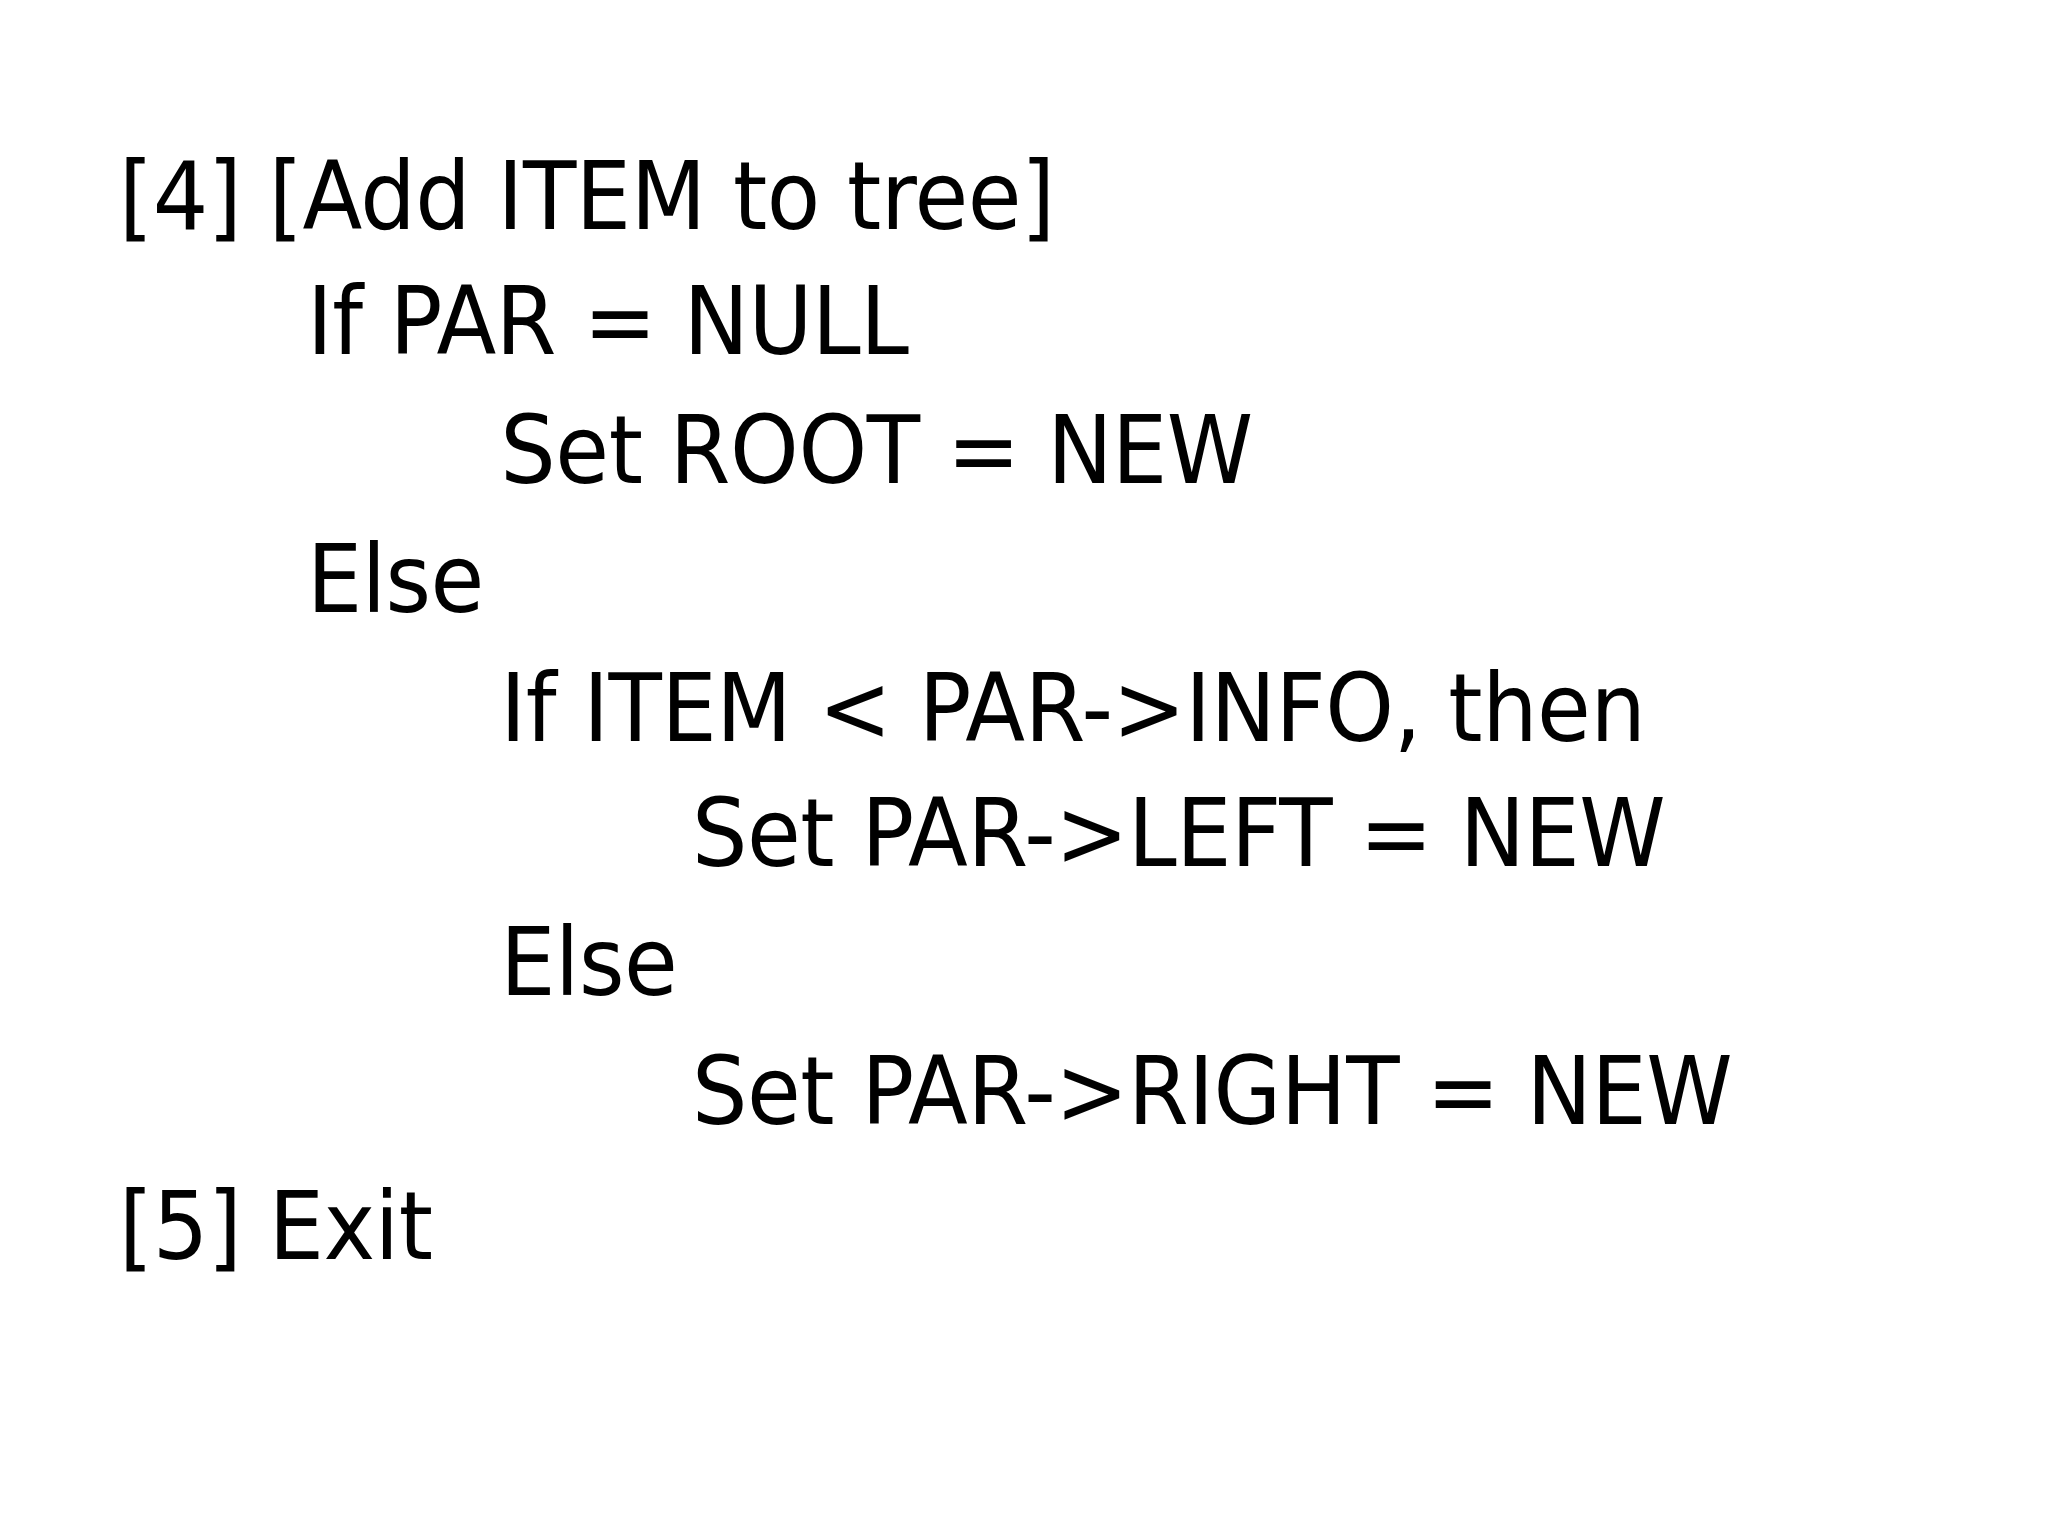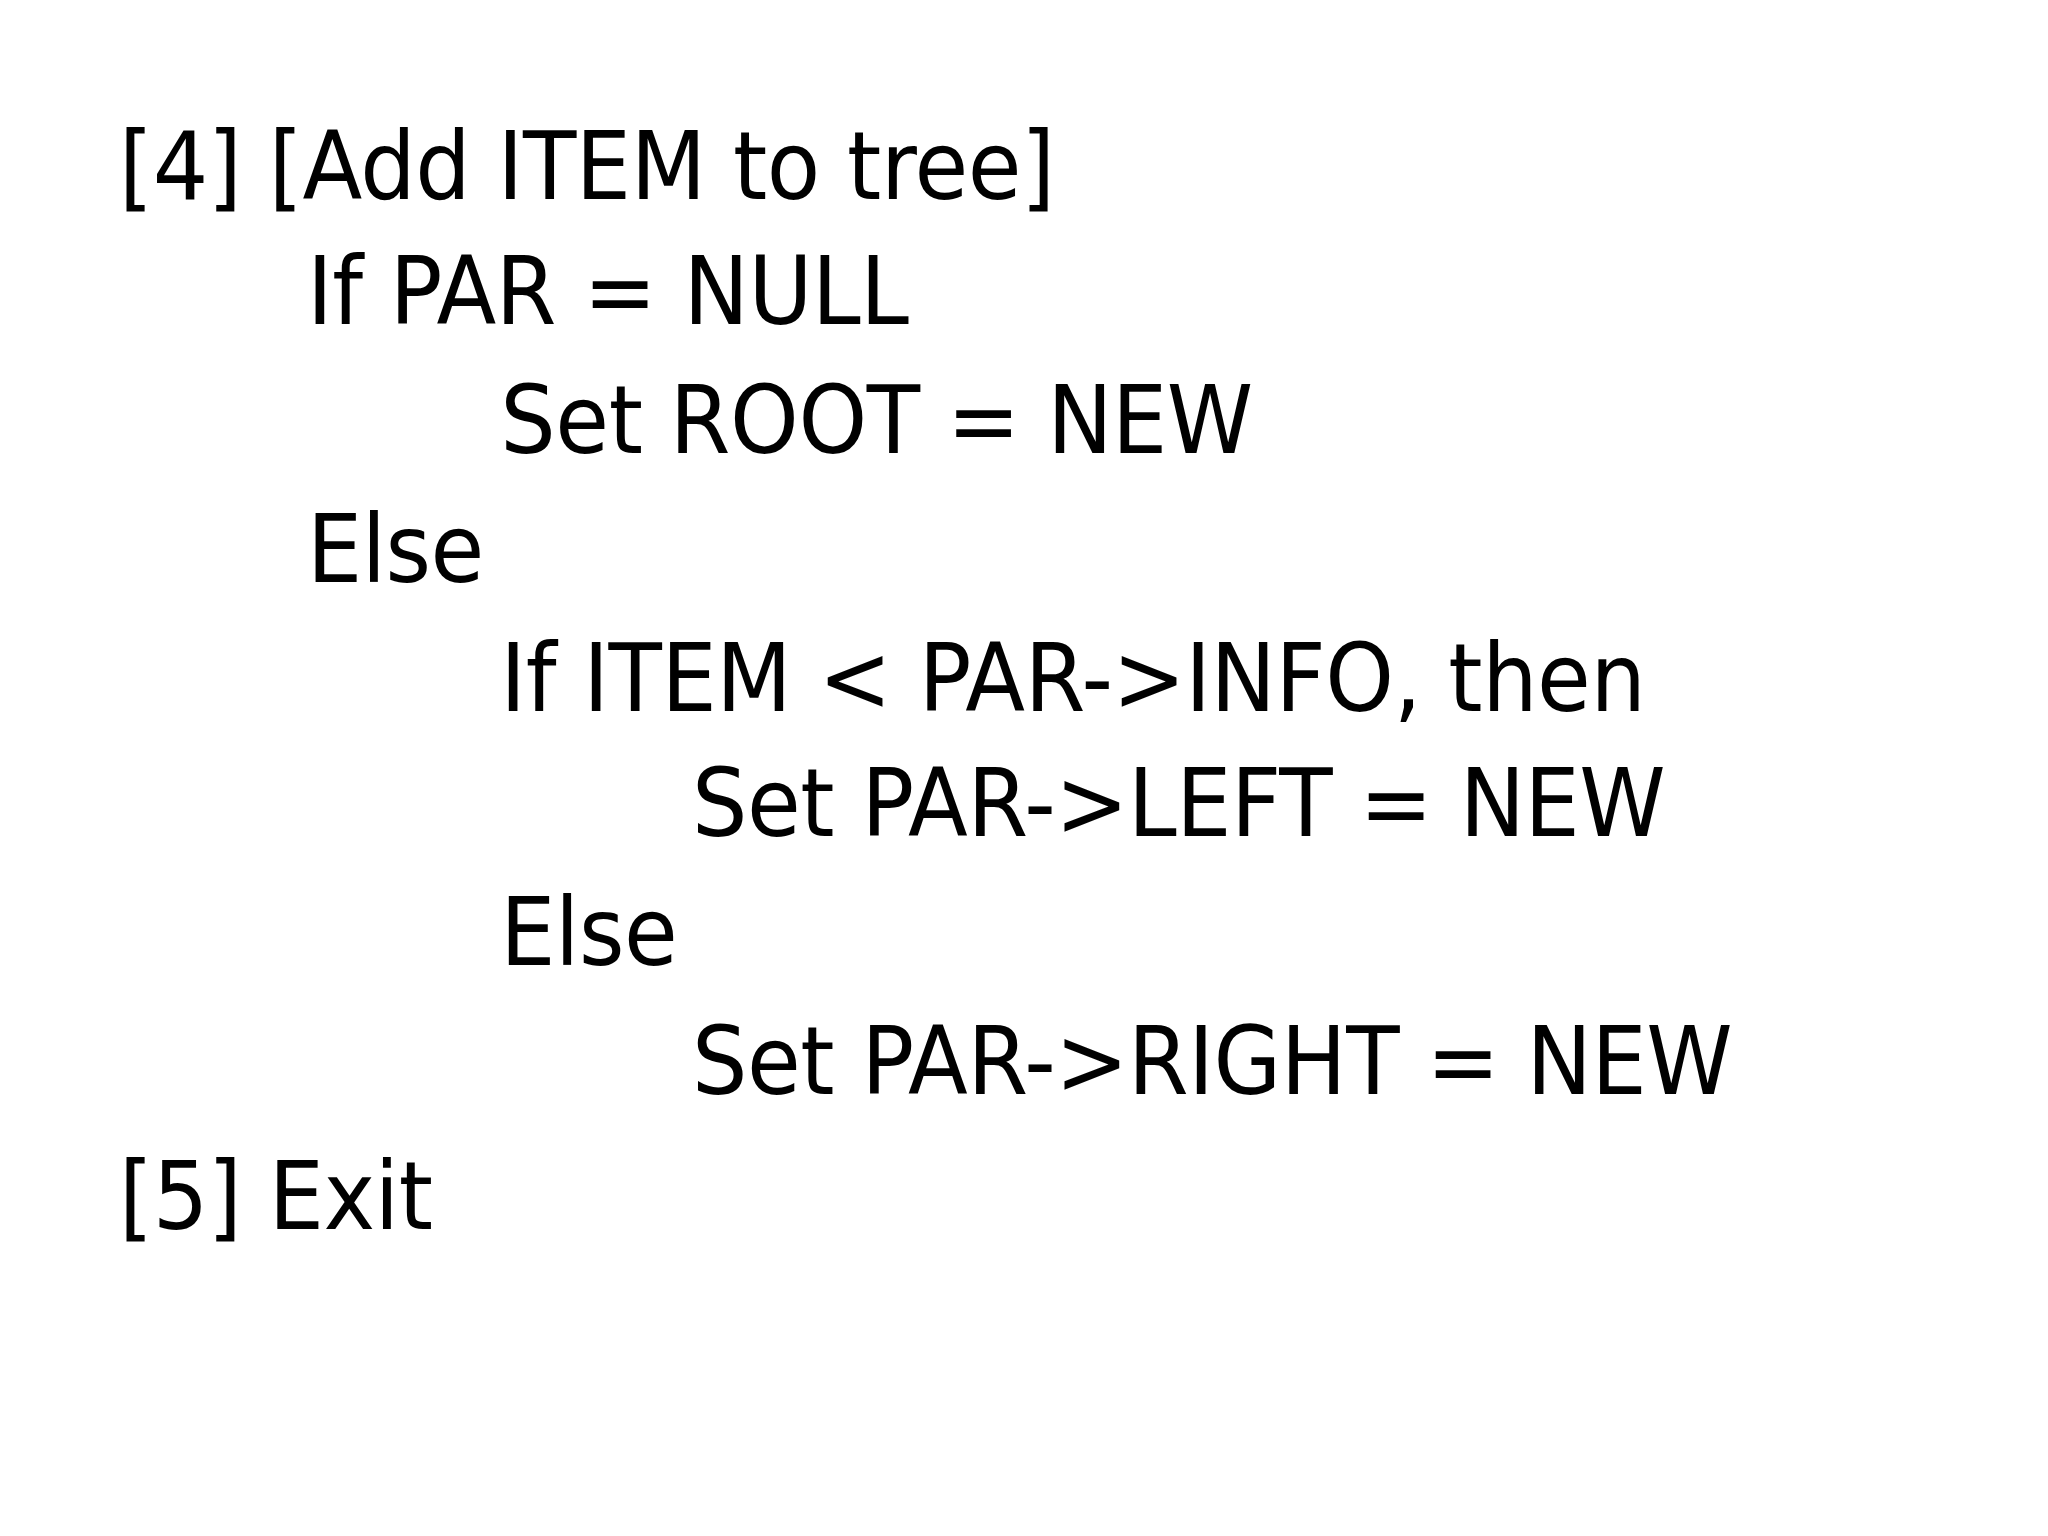--- a/index.html
+++ b/index.html
@@ -11,21 +11,21 @@
     position: relative;
     width: 2048px;
     height: 1536px;
     background: #ffffff;
     overflow: hidden;
     font-family: "DejaVu Sans", sans-serif;
   }
   .code-block {
     position: absolute;
     left: 0;
-    top: 104px;
+    top: 134px;
     width: 2048px;
   }
   .code-line {
     color: #000000;
     font-family: "DejaVu Sans", sans-serif;
     font-weight: 400;
     font-size: 94px;
     line-height: 1.33;
     letter-spacing: -0.5px;
     white-space: pre;

